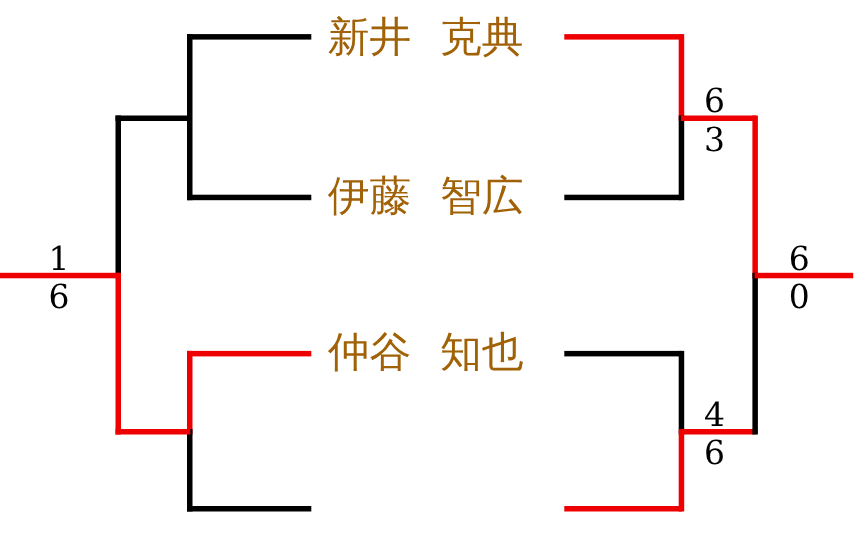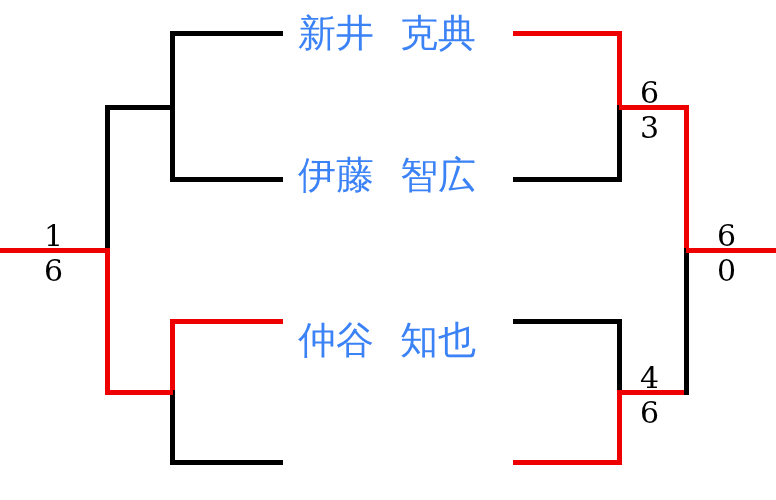--- a/index.html
+++ b/index.html
@@ -18,21 +18,21 @@
   .seg {
     position: absolute;
     background: #000000;
   }
   .seg.red { background: #ee0000; }
 
   .player-name {
     position: absolute;
     font-size: 38px;
     line-height: 1;
-    color: #3b82f6;
+    color: #a16207;
     white-space: nowrap;
     font-family: "DejaVu Sans", "Liberation Sans", sans-serif;
     letter-spacing: 0px;
   }
   .score {
     position: absolute;
     font-size: 30px;
     line-height: 1;
     color: #000000;
     white-space: nowrap;
@@ -41,25 +41,25 @@
 </style>
 </head>
 <body>
 
 <div id="stage">
 
   <div class="player-name" style="left:298px; top:14px;">
     <span>新井</span><span style="display:inline-block;width:26px;"></span><span>克典</span>
   </div>
 
-  <div class="player-name" style="left:298px; top:159px;font-family:Liberation Mono, monospace;">
+  <div class="player-name" style="left:298px; top:159px;">
     <span>伊藤</span><span style="display:inline-block;width:26px;"></span><span>智広</span>
   </div>
 
-  <div class="player-name" style="left:298px; top:301px;margin-top:20px;">
+  <div class="player-name" style="left:298px; top:301px;">
     <span>仲谷</span><span style="display:inline-block;width:26px;"></span><span>知也</span>
   </div>
 
 
   <div class="seg" style="left:170px; top:31px; width:113px; height:5px;"></div>
 
   <div class="seg red" style="left:513px; top:31px; width:107px; height:5px;"></div>
 
   <div class="seg" style="left:170px; top:177px; width:113px; height:5px;"></div>
   <div class="seg" style="left:513px; top:177px; width:107px; height:5px;"></div>

